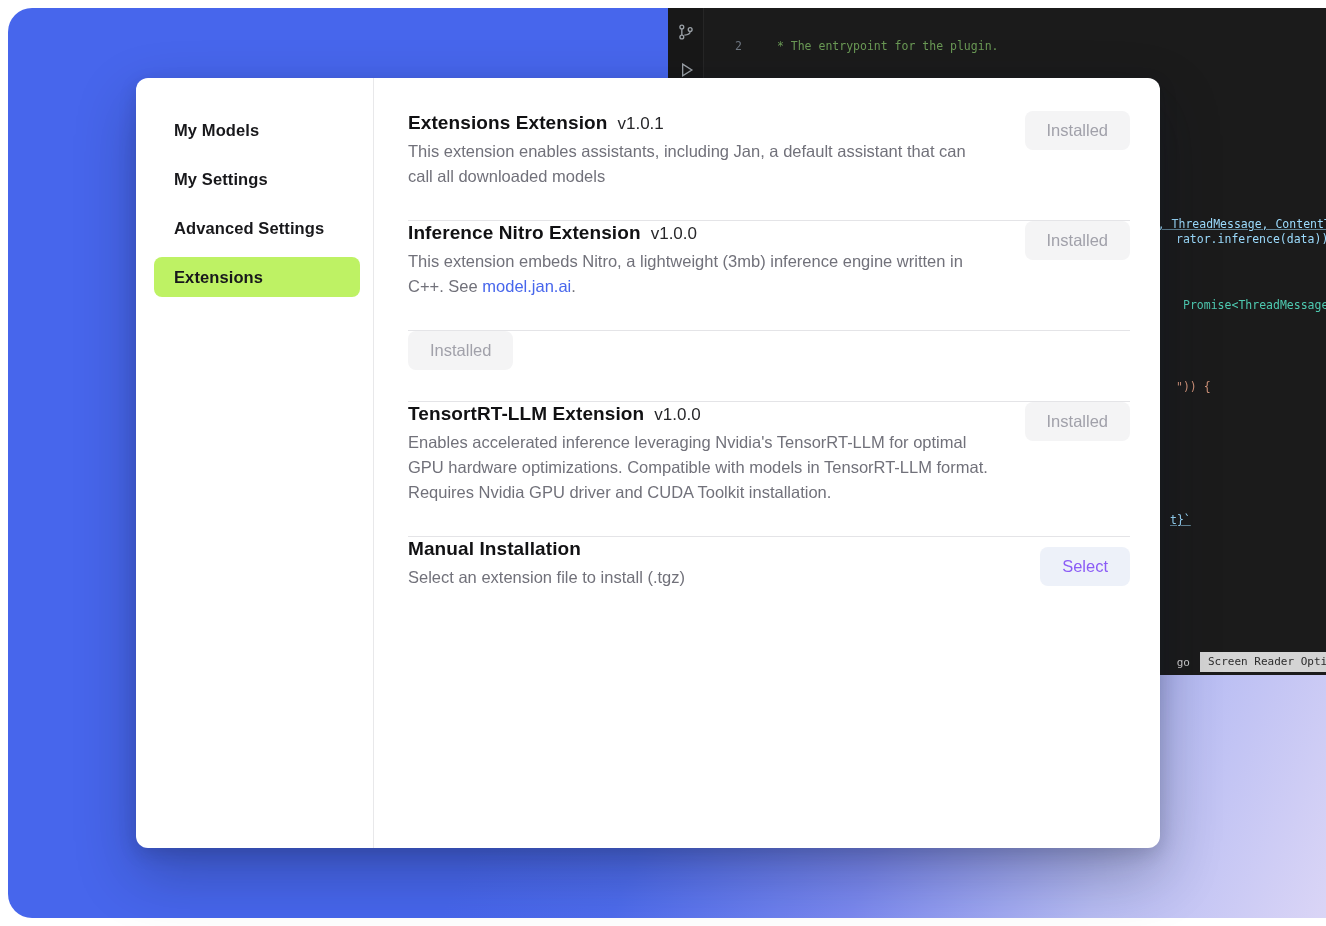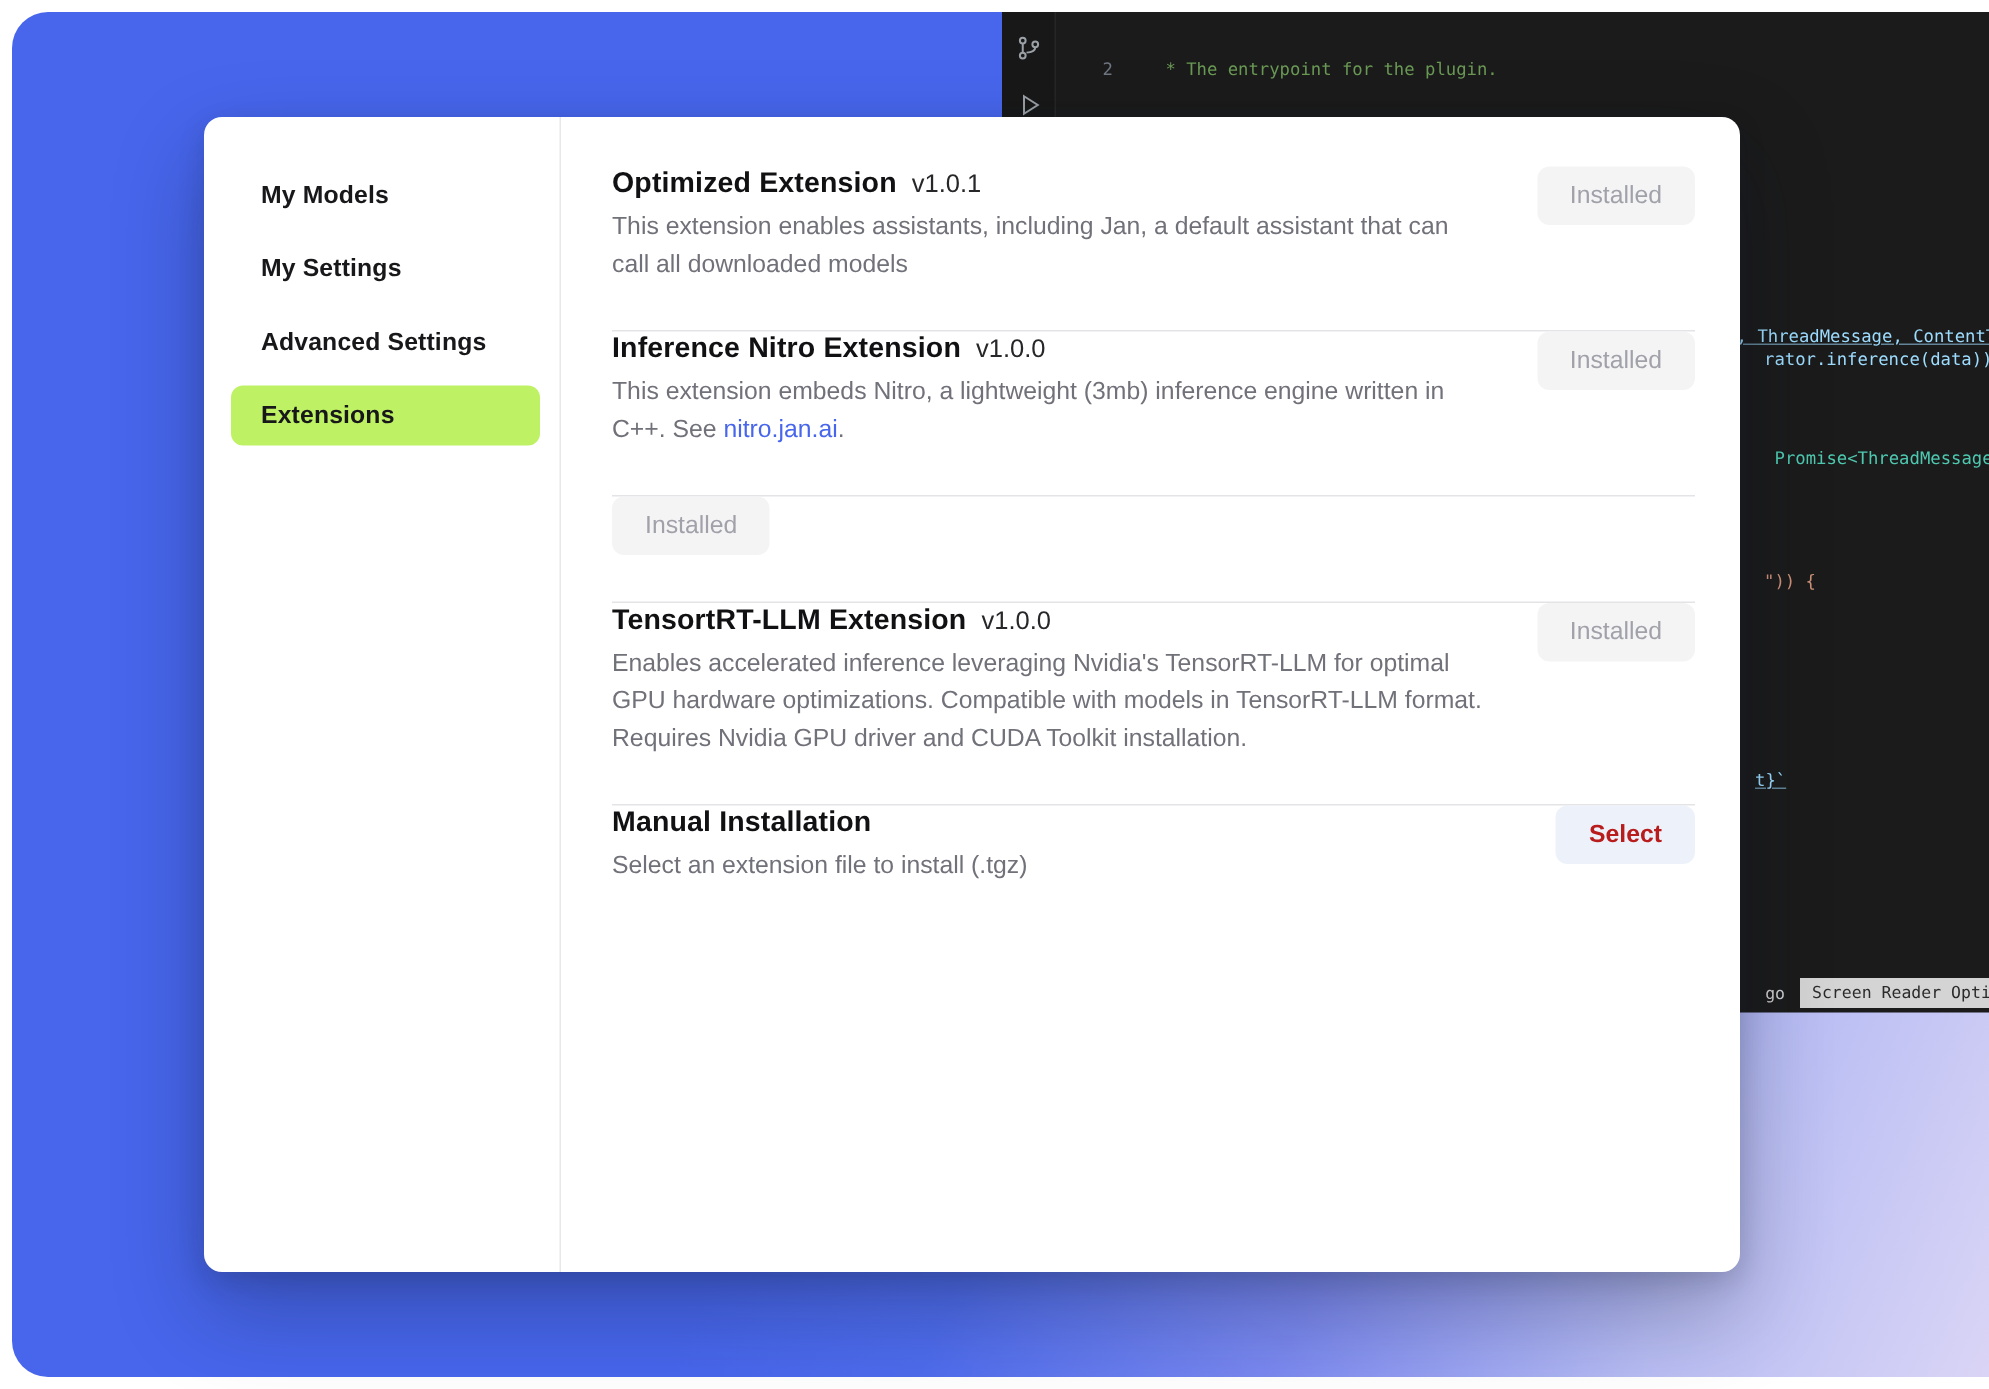--- a/index.html
+++ b/index.html
@@ -75,23 +75,23 @@
   .ext-version { font-size:17px; font-weight:400; color:#27272a; margin-left:10px; }
   .ext-desc { margin-top:3px; font-size:16.5px; line-height:25px; color:#71717a; }
   .link { color:#4766ec; text-decoration:none; cursor:pointer; }
 
   .btn-installed {
     flex:none; border:none; background:#f4f4f5; color:#a1a1aa;
     font-family:"Liberation Sans", sans-serif; font-size:16.5px; font-weight:500;
     padding:10px 22px; border-radius:8px; cursor:default; white-space:nowrap;
   }
   .btn-select {
-    flex:none; border:none; background:#edf1f9; color:#b91c1c;
-    font-family:"Liberation Sans", sans-serif; font-size:16.5px; font-weight:700;
-    padding:10px 22px; border-radius:8px; cursor:pointer; white-space:nowrap;
+    flex:none; border:none; background:#edf1f9; color:#8b5cf6;
+    font-family:"Liberation Sans", sans-serif; font-size:16.5px; font-weight:400;
+    padding:10px 22px; border-radius:8px; cursor:pointer; white-space:nowrap;margin-top:10px;
   }
 </style>
 </head>
 <body>
 
 <div class="canvas">
 
   <div class="app-bg">
 
     <div class="editor">
@@ -154,33 +154,33 @@
       <div class="nav-item">My Settings</div>
       <div class="nav-item">Advanced Settings</div>
       <div class="nav-item active">Extensions</div>
     </nav>
 
     <main class="content">
 
       <section class="ext-item">
         <div class="ext-info">
           <div class="ext-title-row">
-            <span class="ext-title">Optimized Extension</span><span class="ext-version">v1.0.1</span>
+            <span class="ext-title">Extensions Extension</span><span class="ext-version">v1.0.1</span>
           </div>
           <p class="ext-desc">This extension enables assistants, including Jan, a default assistant that can call all downloaded models</p>
         </div>
         <button class="btn-installed">Installed</button>
       </section>
 
       <section class="ext-item">
         <div class="ext-info">
           <div class="ext-title-row">
             <span class="ext-title">Inference Nitro Extension</span><span class="ext-version">v1.0.0</span>
           </div>
-          <p class="ext-desc"><span>This extension embeds Nitro, a lightweight (3mb) inference engine written in C++. See </span><a class="link">nitro.jan.ai</a><span>.</span></p>
+          <p class="ext-desc"><span>This extension embeds Nitro, a lightweight (3mb) inference engine written in C++. See </span><a class="link">model.jan.ai</a><span>.</span></p>
         </div>
         <button class="btn-installed">Installed</button>
       </section>
 
       <section class="ext-item">
         <button class="btn-installed">Installed</button>
       </section>
 
       <section class="ext-item">
         <div class="ext-info">

